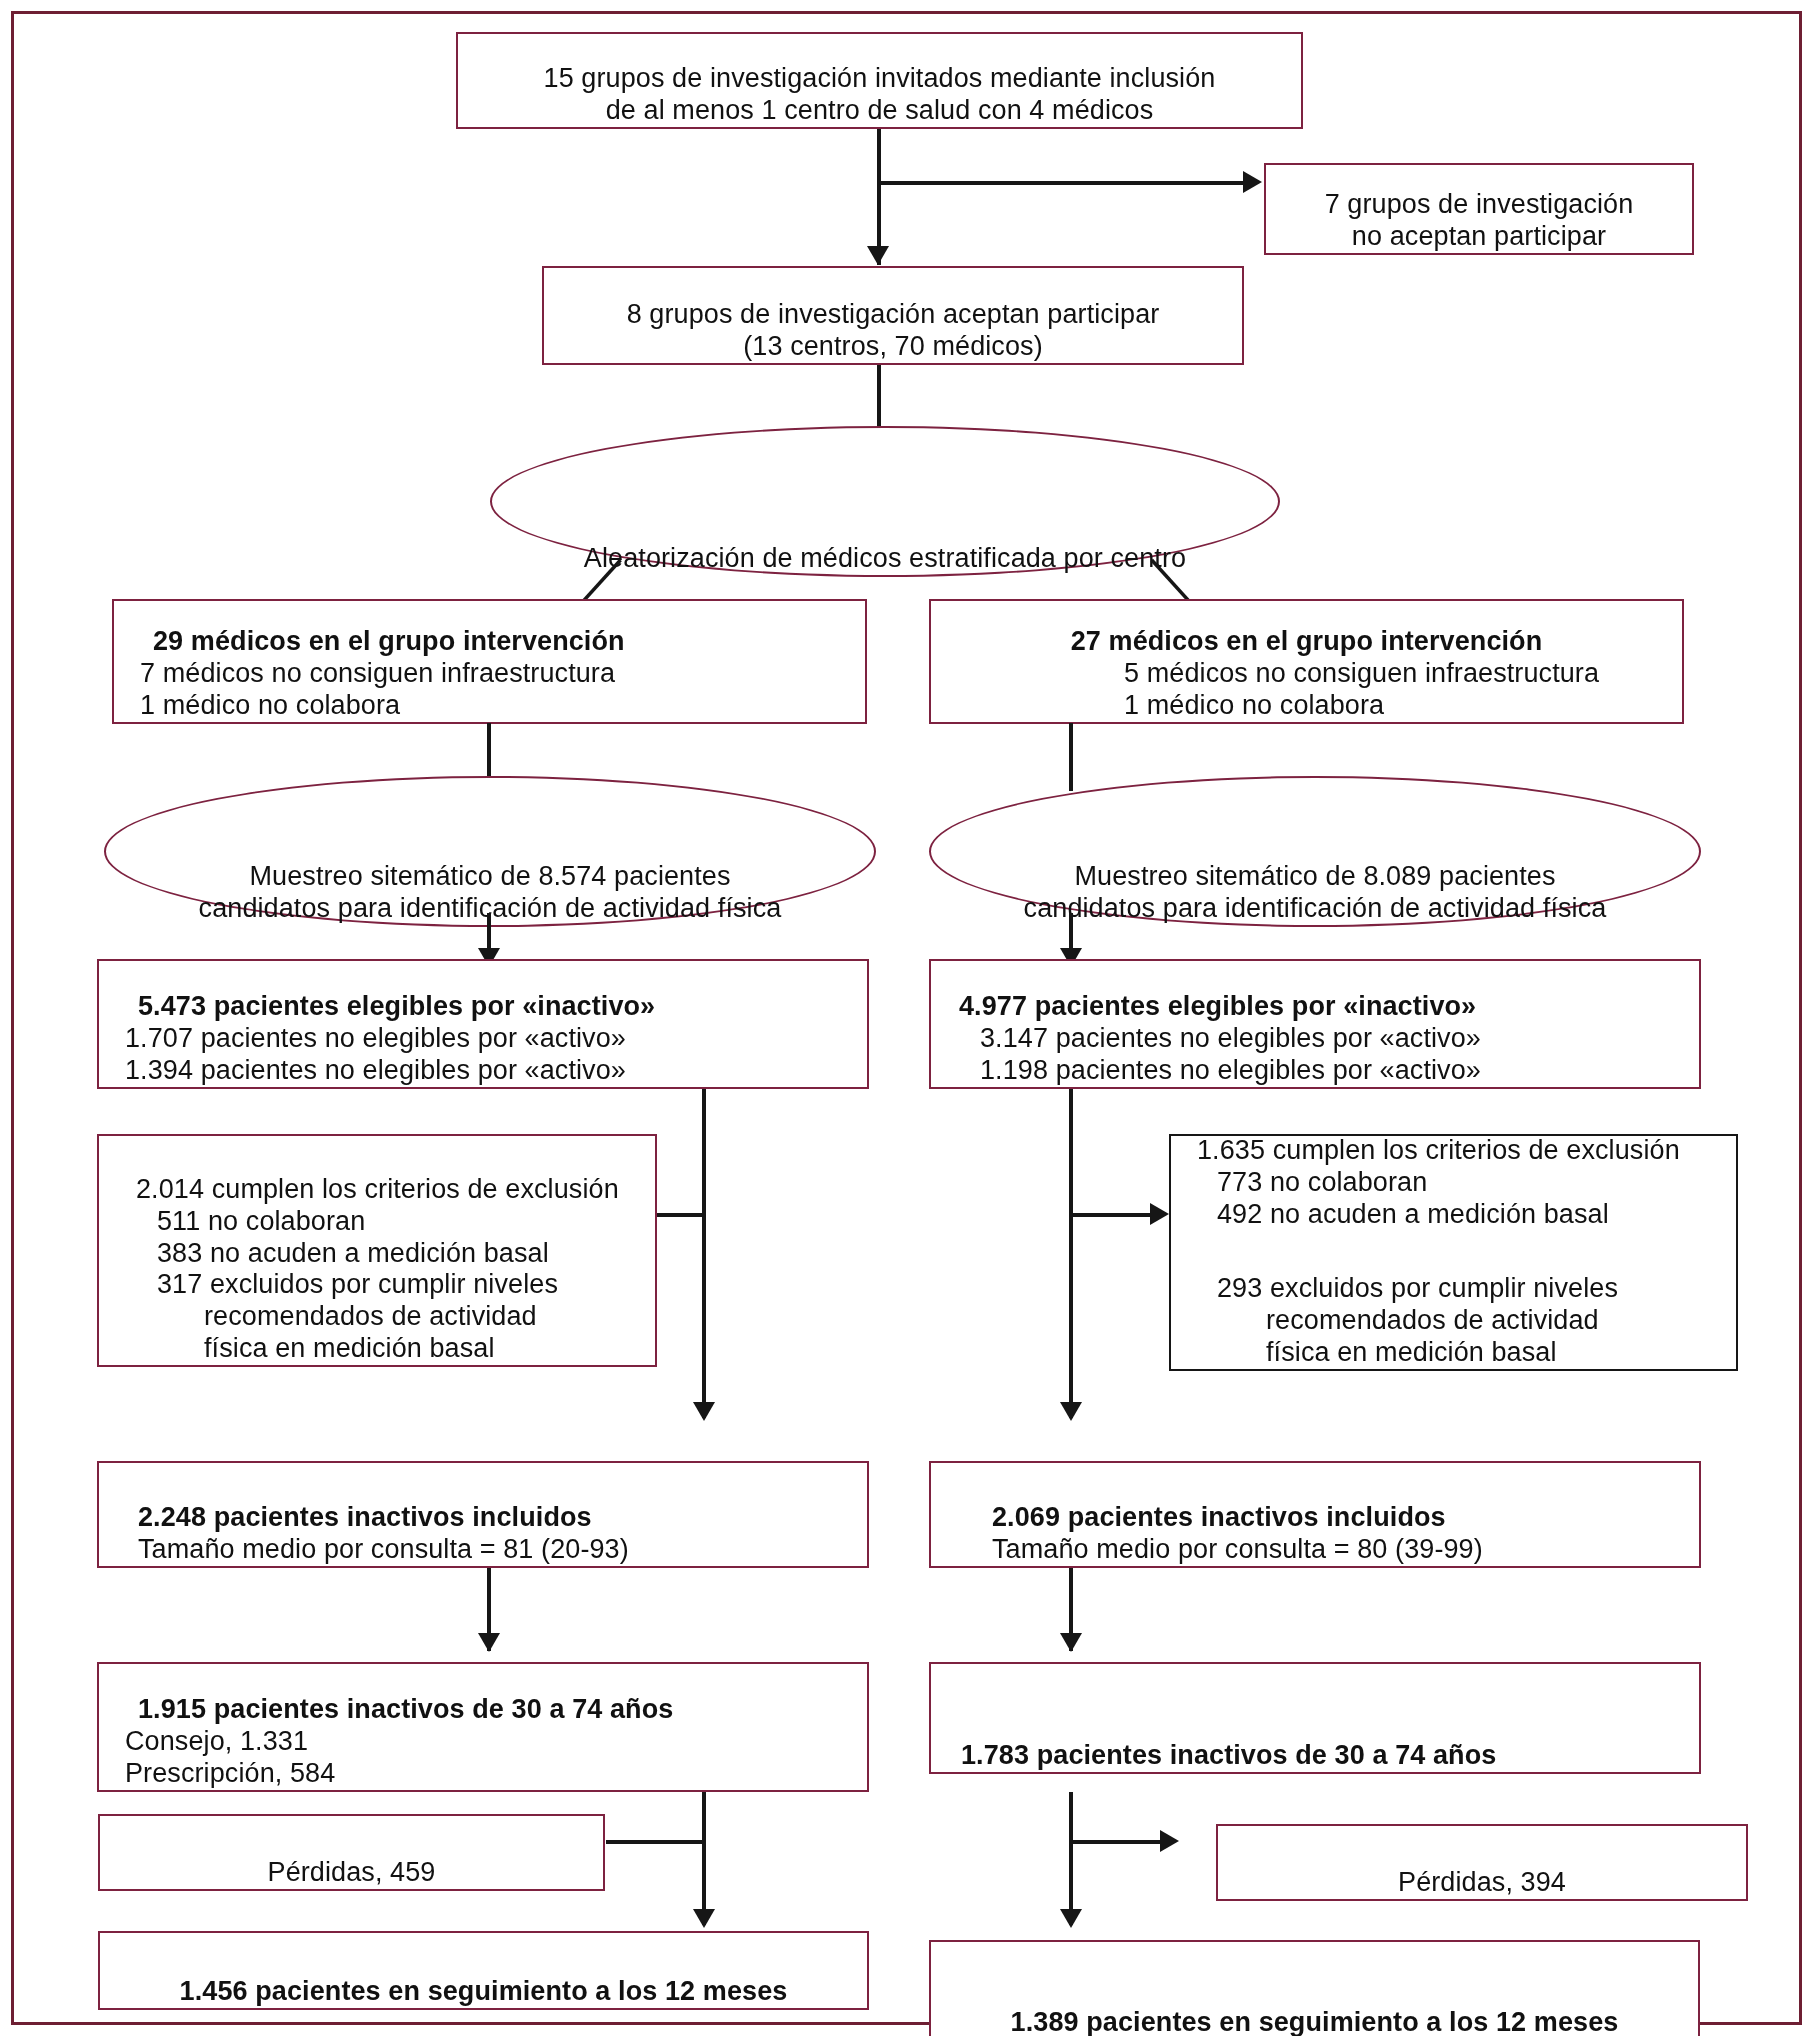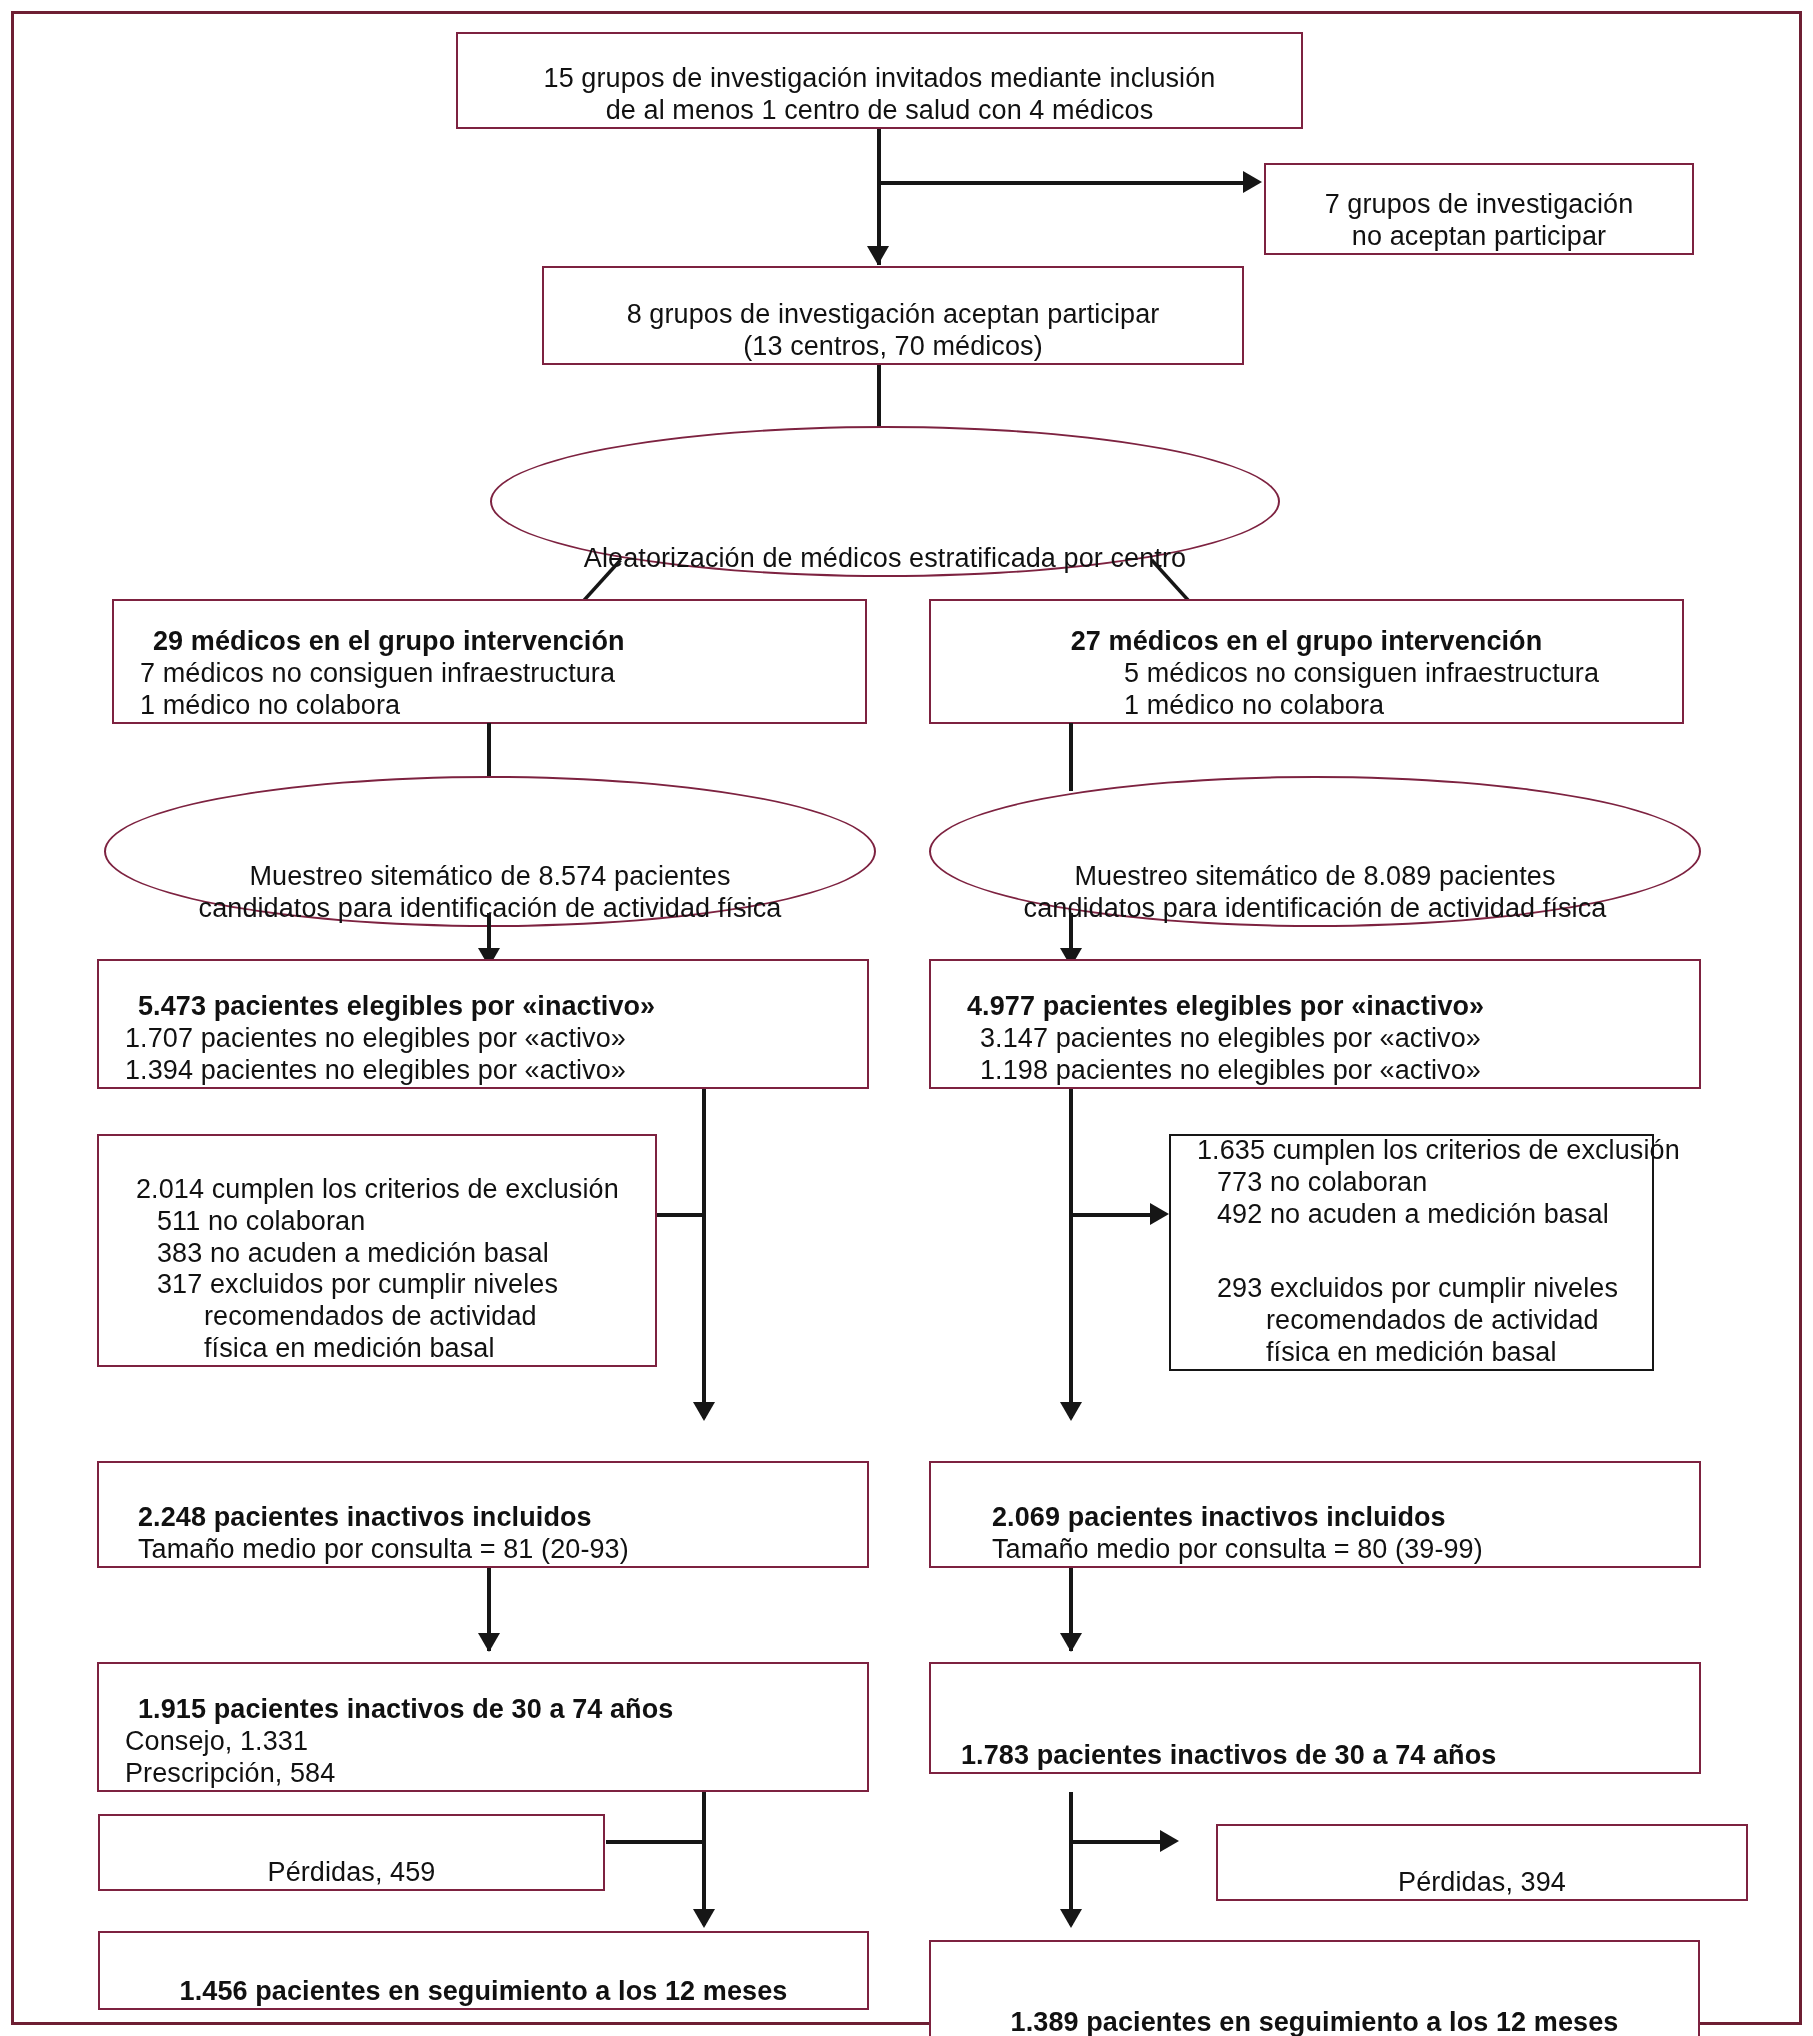--- a/index.html
+++ b/index.html
@@ -194,32 +194,32 @@
 
   <div class="node ellipse ctr" style="left:929px; top:776px; width:772px; height:151px;">
     <div class="t">Muestreo sitemático de 8.089 pacientes</div>
     <div class="t">candidatos para identificación de actividad física</div>
   </div>
 
   <div class="vline" style="left:1069px; top:913px; height:54px;"></div>
   <div class="arrow-d" style="left:1060px; top:948px;"></div>
 
   <div class="node box lft" style="left:929px; top:959px; width:772px; height:130px;">
-    <div class="t b" style="padding-left:36px;">4.977 pacientes elegibles por «inactivo»</div>
+    <div class="t b" style="padding-left:28px;">4.977 pacientes elegibles por «inactivo»</div>
     <div class="t" style="padding-left:49px;">3.147 pacientes no elegibles por «activo»</div>
     <div class="t" style="padding-left:49px;">1.198 pacientes no elegibles por «activo»</div>
   </div>
 
   <div class="vline" style="left:1069px; top:1089px; height:329px;"></div>
   <div class="arrow-d" style="left:1060px; top:1402px;"></div>
 
   <div class="hline" style="left:1069px; top:1213px; width:88px;"></div>
   <div class="arrow-r" style="left:1150px; top:1203px;"></div>
 
-  <div class="node box black lft" style="left:1169px; top:1134px; width:485px; height:237px;">
+  <div class="node box black lft" style="left:1169px; top:1134px; width:569px; height:237px;">
     <div class="t" style="padding-left:26px;">1.635 cumplen los criterios de exclusión</div>
     <div class="t" style="padding-left:46px;">773 no colaboran</div>
     <div class="t" style="padding-left:46px;">492 no acuden a medición basal</div>
     <div class="t" style="padding-left:46px;margin-top:43px;">293 excluidos por cumplir niveles</div>
     <div class="t" style="padding-left:95px;">recomendados de actividad</div>
     <div class="t" style="padding-left:95px;">física en medición basal</div>
   </div>
 
   <div class="node box lft" style="left:929px; top:1461px; width:772px; height:107px;">
     <div class="t b" style="padding-left:61px;">2.069 pacientes inactivos incluidos</div>

